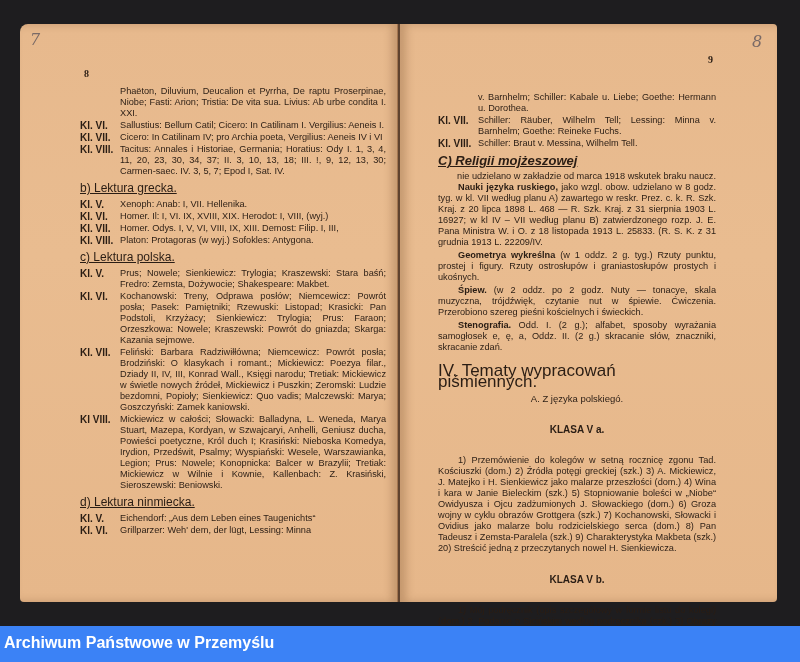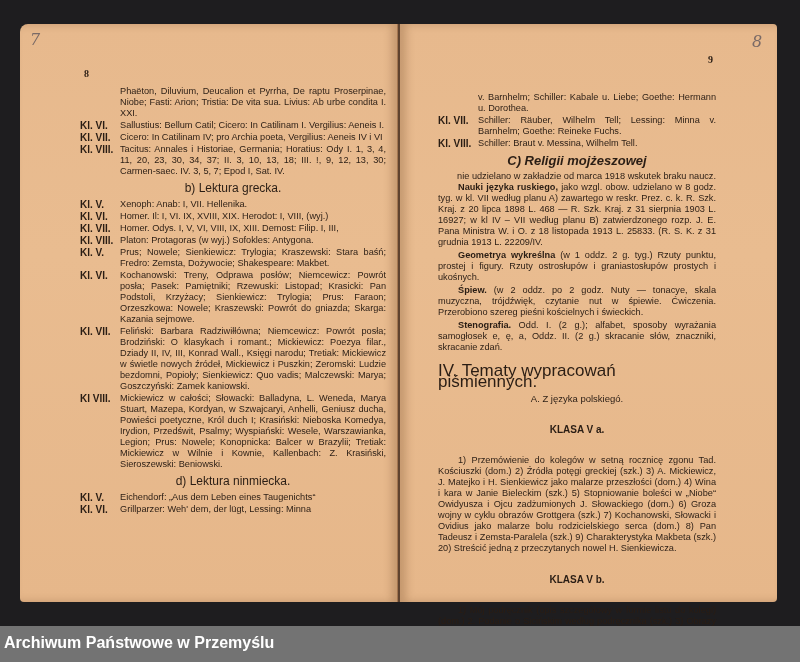--- a/index.html
+++ b/index.html
@@ -18,30 +18,30 @@
   .page.right { left:400px; width:377px; border-radius:0 4px 4px 0; box-shadow: inset 6px 0 8px rgba(90,50,20,0.25); }
   .gutter { position:absolute; left:397px; top:24px; width:4px; height:578px; background:#8a5d3a; opacity:0.6; }
   .pencil { position:absolute; font-family:"DejaVu Serif", serif; color:#7a6a66; font-size:16px; font-style:italic; }
   .pagenum { position:absolute; font-size:10px; font-weight:bold; font-family:"Liberation Serif", serif; }
   .content { position:absolute; font-size:9.2px; line-height:11px; }
   .left .content { left:60px; top:62px; width:306px; }
   .right .content { left:38px; top:68px; width:278px; }
   .entry { display:flex; margin-bottom:1px; }
   .entry .kl { width:40px; flex:none; font-weight:bold; font-size:10px; }
   .entry .txt { flex:1; text-align:justify; }
-  .section-title { text-align:center; font-size:12px; margin:6px 0 5px 0; font-family:"Liberation Sans", sans-serif; }
+  .section-title { font-size:12px; margin:6px 0 5px 0; font-family:"Liberation Sans", sans-serif;text-decoration:underline; }
   .section-title.bold-italic { font-weight:bold; font-style:italic; font-size:13px; }
   .para { text-indent:20px; text-align:justify; margin-bottom:2px; }
   .para b { font-weight:bold; }
   .chapter { font-size:17px; margin:12px 0 6px 0; font-family:"Liberation Sans", sans-serif; }
   .sub { text-align:center; font-size:9.5px; margin:3px 0; }
   .klasa { text-align:center; font-weight:bold; font-size:10px; margin:20px 0; }
   .plain { text-align:justify; }
   .footer {
-    position:absolute; left:0; top:626px; width:800px; height:36px; background:#737373;
+    position:absolute; left:0; top:626px; width:800px; height:36px; background:#3b82f6;
     color:#ffffff; font-size:16px; font-weight:bold; font-family:"Liberation Sans", sans-serif;
   }
   .footer span { position:absolute; left:4px; top:8px; }
 </style>
 </head>
 <body>
 
 <div class="scan-area"></div>
 
 <div class="page left">
@@ -76,20 +76,21 @@
     </div>
     <div class="entry">
       <span class="kl">Kl. VII.</span>
       <span class="txt">Homer. Odys. I, V, VI, VIII, IX, XIII. Demost: Filip. I, III,</span>
     </div>
     <div class="entry">
       <span class="kl">Kl. VIII.</span>
       <span class="txt">Platon: Protagoras (w wyj.) Sofokles: Antygona.</span>
     </div>
 
+    <div class="section-title">c) Lektura polska.</div>
     <div class="entry">
       <span class="kl">Kl. V.</span>
       <span class="txt">Prus; Nowele; Sienkiewicz: Trylogia; Kraszewski: Stara baśń; Fredro: Zemsta, Dożywocie; Shakespeare: Makbet.</span>
     </div>
     <div class="entry">
       <span class="kl">Kl. VI.</span>
       <span class="txt">Kochanowski: Treny, Odprawa posłów; Niemcewicz: Powrót posła; Pasek: Pamiętniki; Rzewuski: Listopad; Krasicki: Pan Podstoli, Krzyżacy; Sienkiewicz: Trylogia; Prus: Faraon; Orzeszkowa: Nowele; Kraszewski: Powrót do gniazda; Skarga: Kazania sejmowe.</span>
     </div>
     <div class="entry">
       <span class="kl">Kl. VII.</span>

